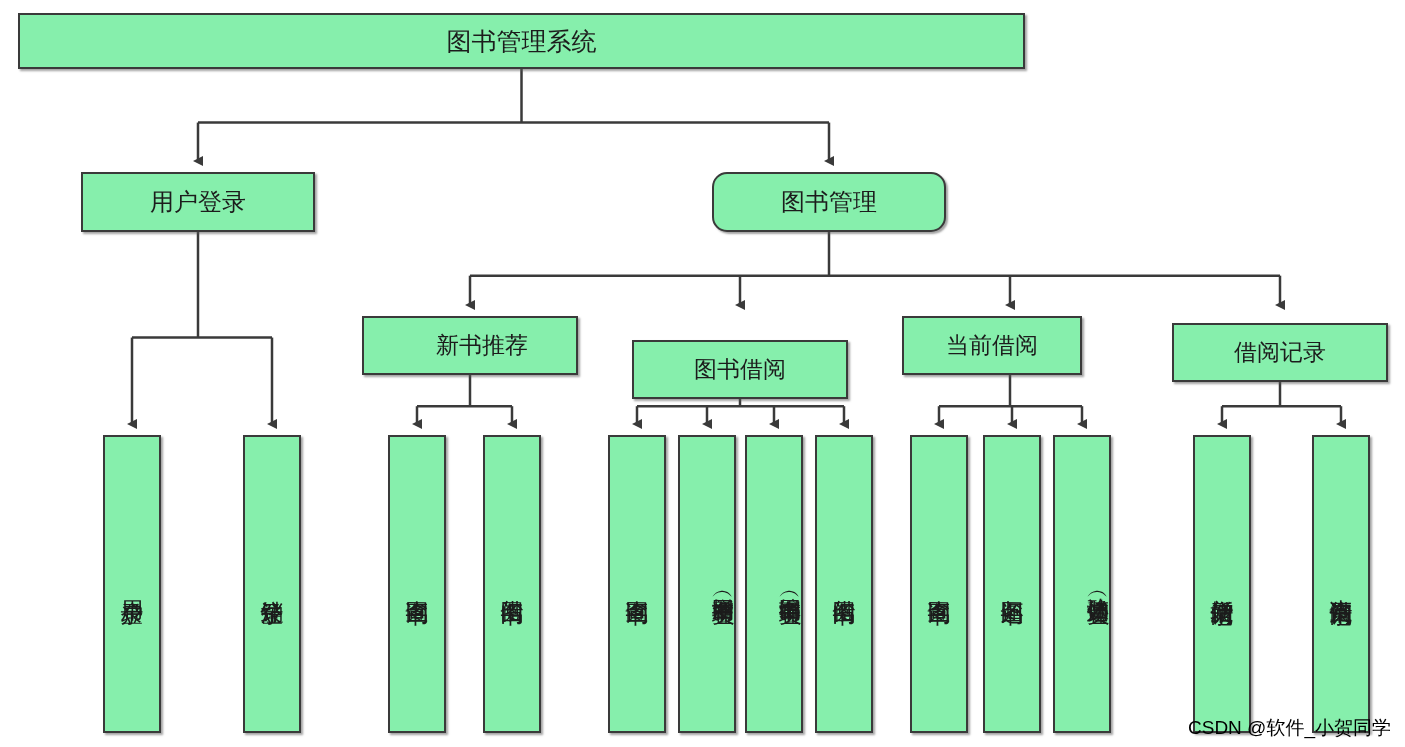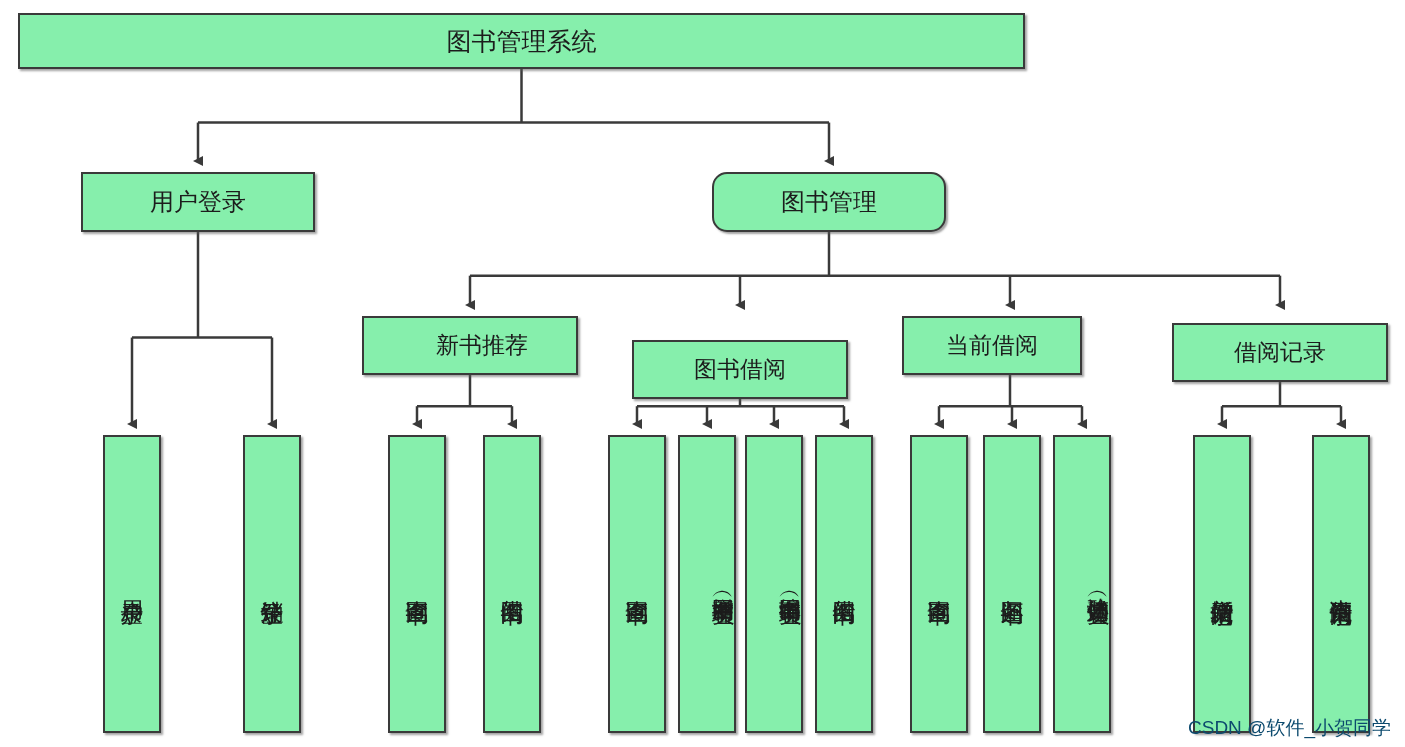--- a/index.html
+++ b/index.html
@@ -64,21 +64,21 @@
   }
   .node.leaf.tall {
     font-size: 22px;
     align-items: flex-start;
   }
   .watermark {
     position: absolute;
     left: 1188px;
     top: 715px;
     font-size: 19px;
-    color: #0c4a6e;
+    color: #000000;
     white-space: nowrap;
     z-index: 3;
     font-family: "Liberation Sans", "DejaVu Sans", sans-serif;
   }
 </style>
 </head>
 <body>
 
 <div id="canvas">
 

